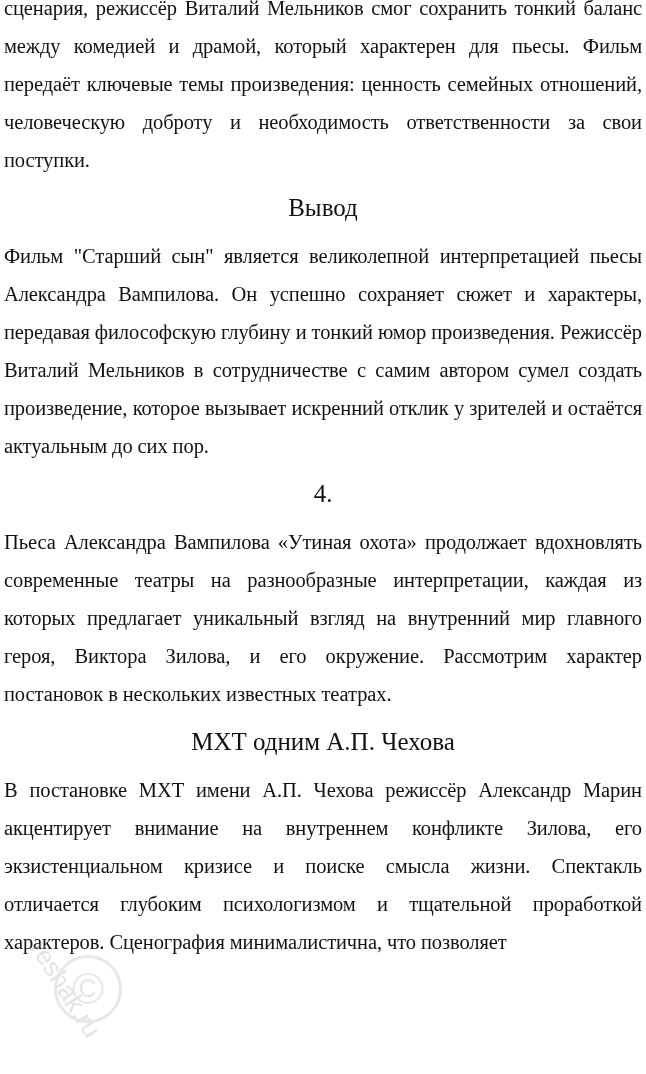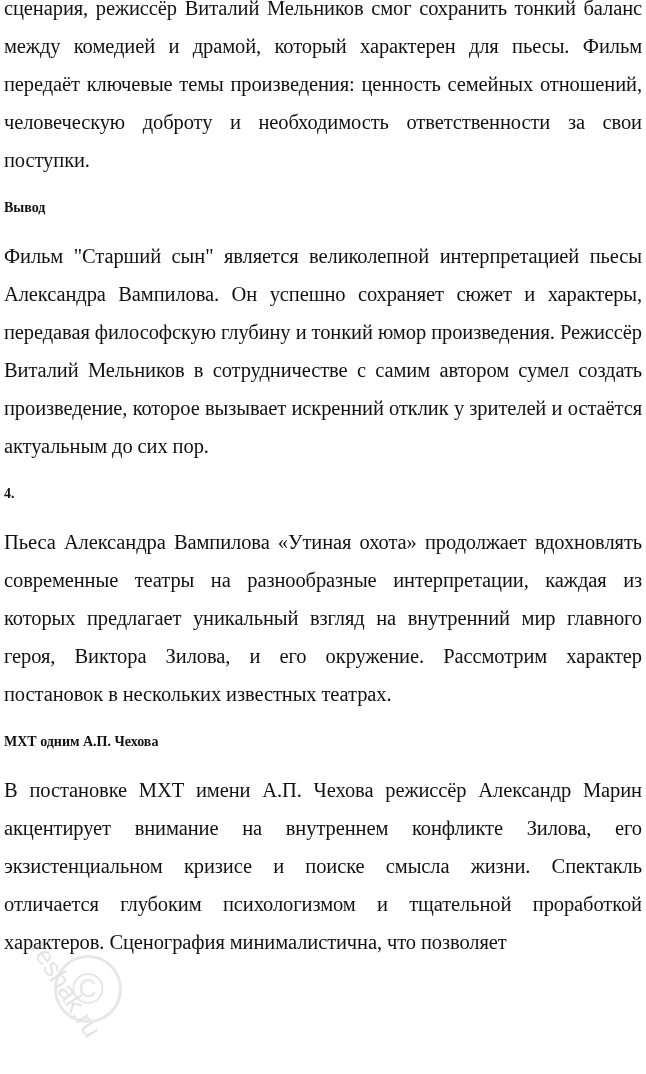--- a/index.html
+++ b/index.html
@@ -22,24 +22,25 @@
       width: 638px;
     }
     .para {
       font-size: 20.5px;
       line-height: 38px;
       text-align: justify;
       margin: 0 0 10px 0;
       letter-spacing: -0.1px;
     }
     .heading {
-      font-size: 14px;
+      font-size: 25px;
       line-height: 38px;
-      font-weight: bold;
+      font-weight: normal;
       margin: 0 0 10px 0;
+      text-align: center;
     }
     .watermark {
       position: absolute;
       left: 40px;
       top: 895px;
       width: 110px;
       height: 150px;
       pointer-events: none;
       opacity: 0.35;
     }

